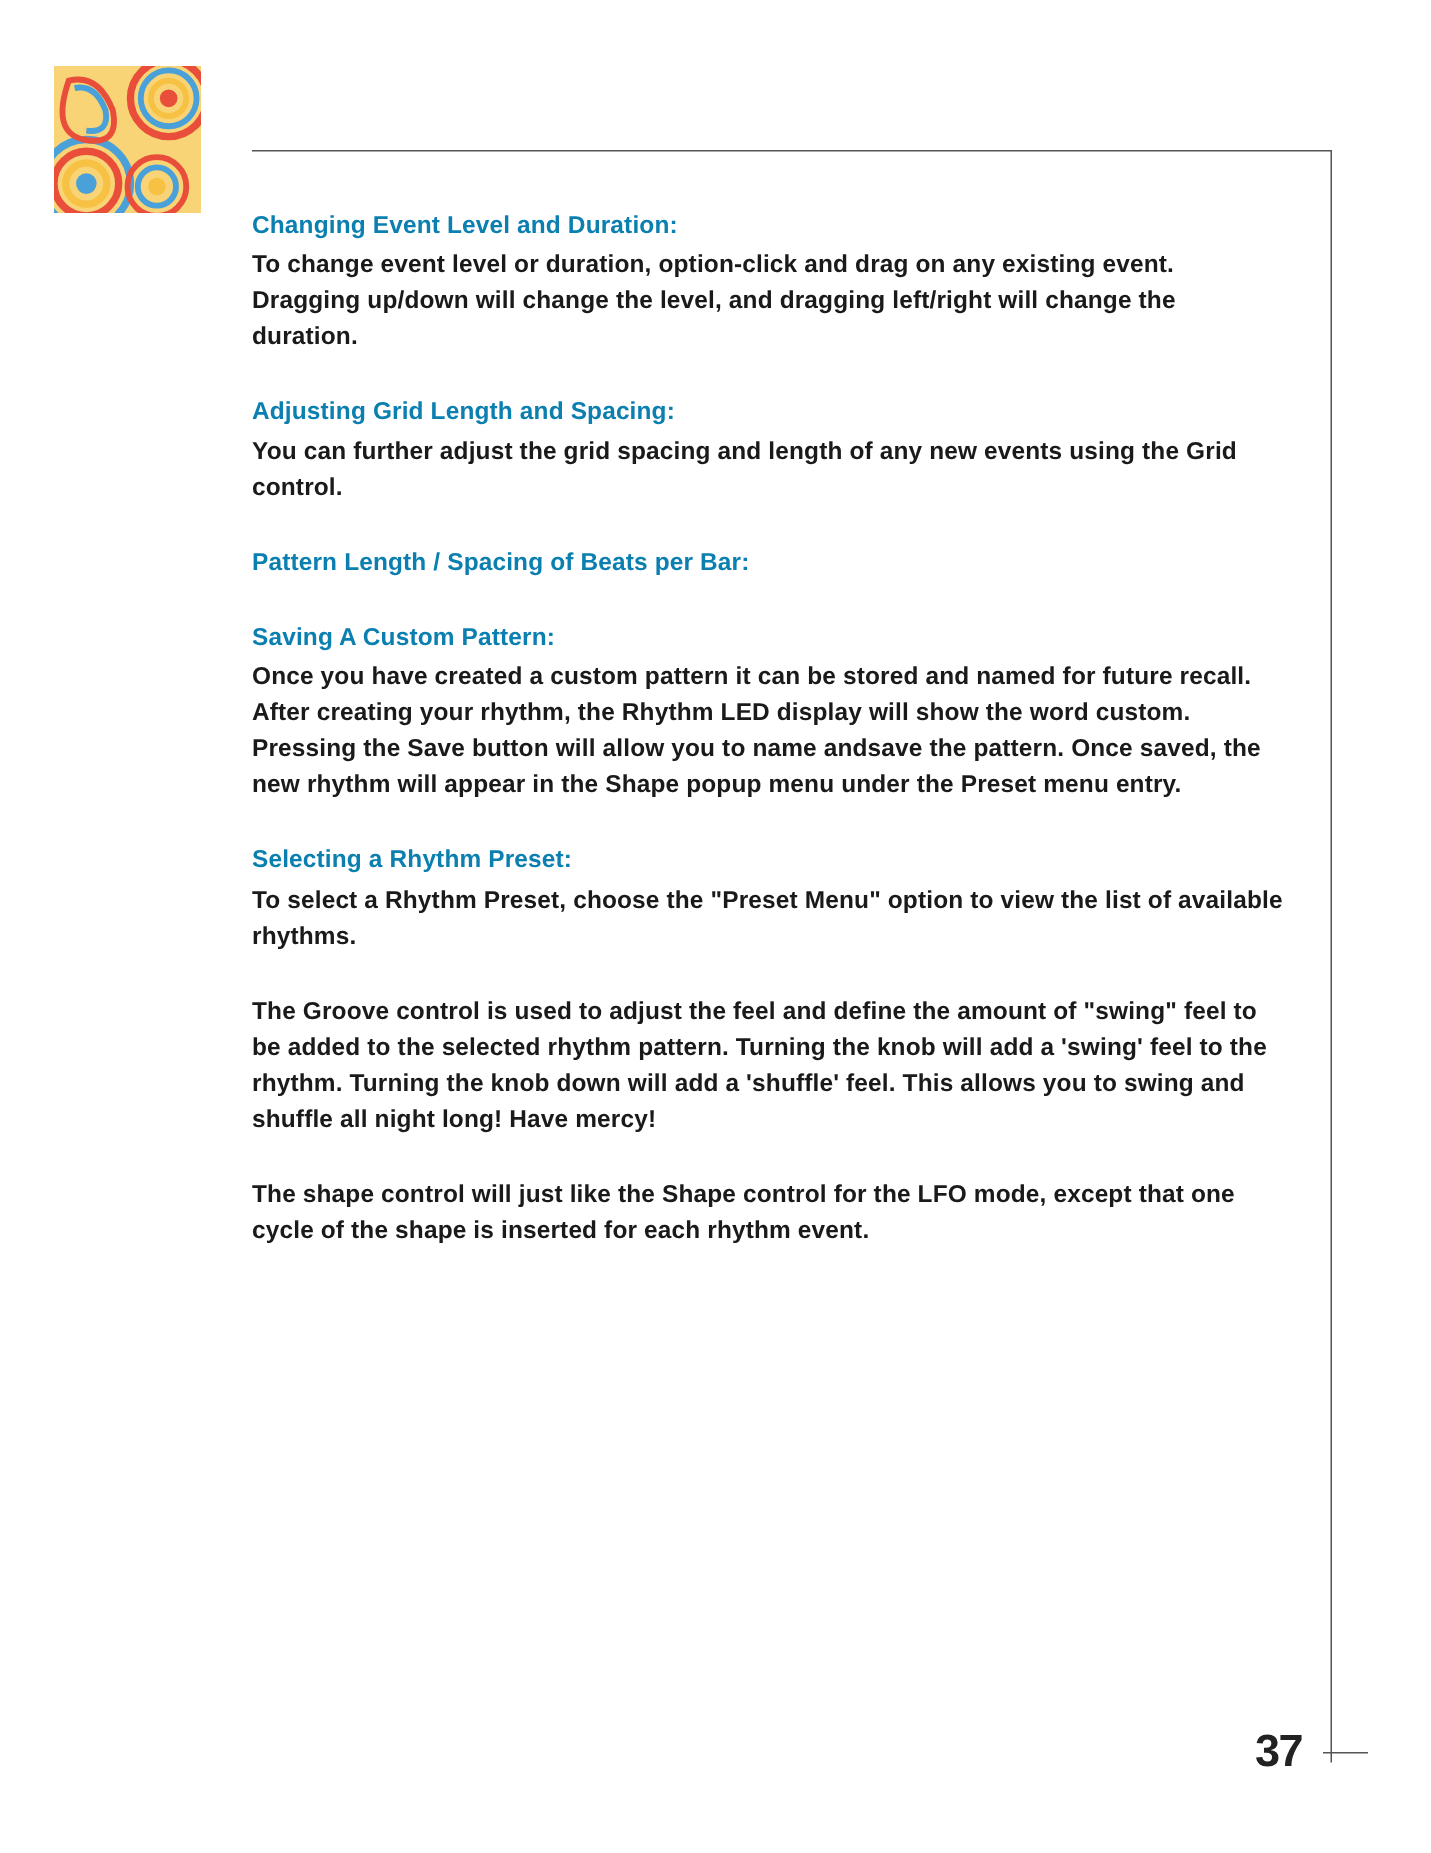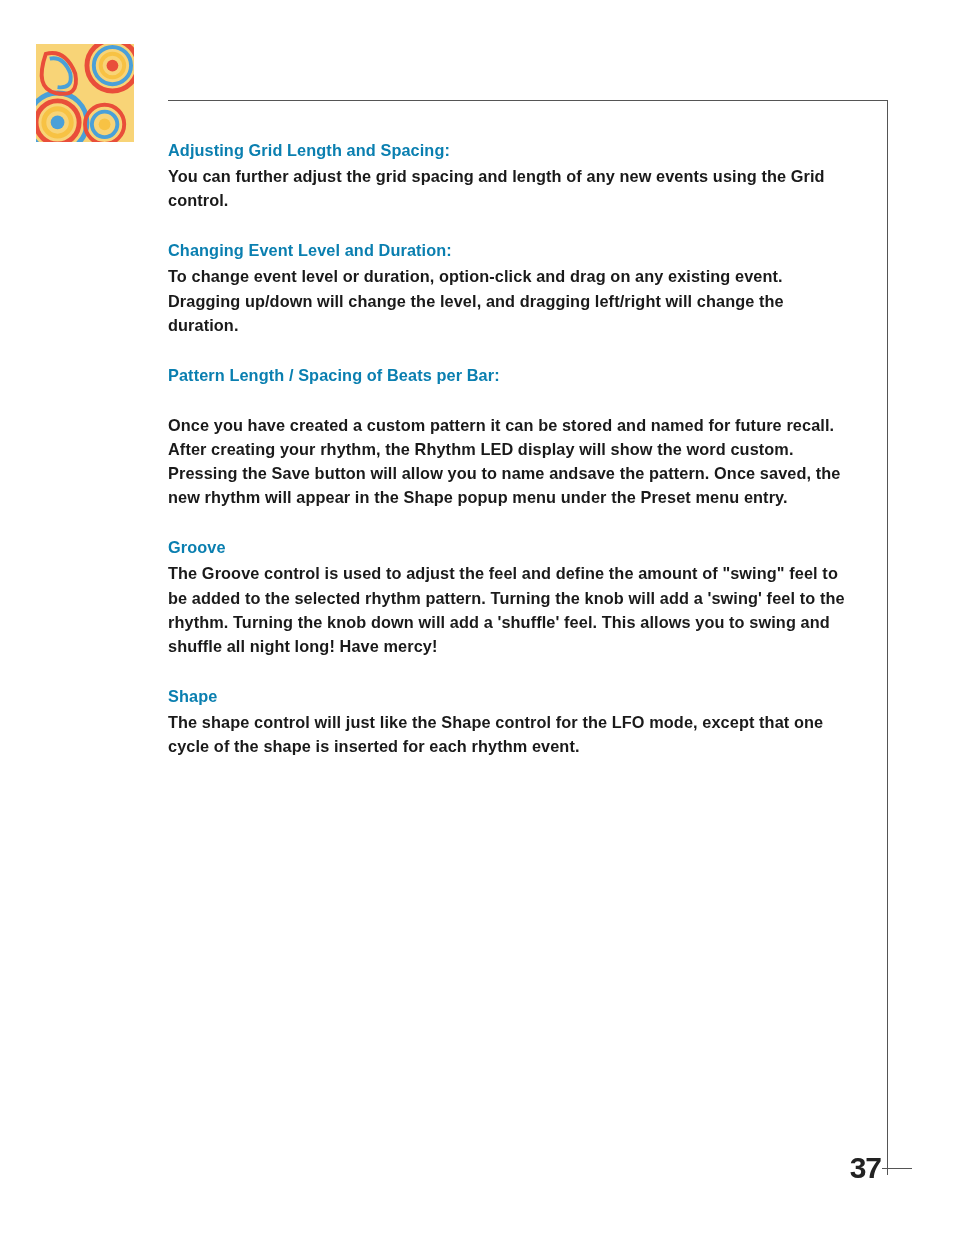--- a/index.html
+++ b/index.html
@@ -47,21 +47,21 @@
     color: #0a7fb0;
     font-weight: 600;
     margin-bottom: 2px;
   }
   .page-num {
     position: absolute;
     bottom: 50px;
     right: 42px;
     display: flex;
     align-items: center;
-    gap: 1px;
+    gap: 14px;
   }
   .page-num .num {
     font-family: Arial Black, Impact, sans-serif;
     font-weight: 900;
     font-size: 30px;
     color: #222;
     letter-spacing: -1px;
   }
   .page-num .dash {
     width: 30px;
@@ -101,45 +101,48 @@
     </g>
   </svg>
 </div>
 
 <div class="rule-top"></div>
 <div class="rule-right"></div>
 
 <div class="content">
 
   <div class="section">
-    <div class="heading">Adjusting Grid Length and Spacing:</div>
-    <div>You can further adjust the grid spacing and length of any new events using the Grid control.</div>
+    <div class="heading">Changing Event Level and Duration:</div>
+    <div>To change event level or duration, option-click and drag on any existing event. Dragging up/down will change the level, and dragging left/right will change the duration.</div>
   </div>
 
   <div class="section">
-    <div class="heading">Changing Event Level and Duration:</div>
-    <div>To change event level or duration, option-click and drag on any existing event. Dragging up/down will change the level, and dragging left/right will change the duration.</div>
+    <div class="heading">Adjusting Grid Length and Spacing:</div>
+    <div>You can further adjust the grid spacing and length of any new events using the Grid control.</div>
   </div>
 
   <div class="section">
     <div class="heading">Pattern Length / Spacing of Beats per Bar:</div>
   </div>
 
   <div class="section">
+    <div class="heading">Saving A Custom Pattern:</div>
     <div>Once you have created a custom pattern it can be stored and named for future recall. After creating your rhythm, the Rhythm LED display will show the word custom. Pressing the  Save button will allow you to name andsave the pattern. Once saved, the new rhythm will appear in the Shape popup menu under the Preset menu entry.</div>
   </div>
 
+  <div class="section">
+    <div class="heading">Selecting a Rhythm Preset:</div>
+    <div>To select a Rhythm Preset, choose the "Preset Menu" option to view the list of available rhythms.</div>
+  </div>
 
   <div class="section">
-    <div class="heading">Groove</div>
     <div>The Groove control is used to adjust the feel and define the amount of  "swing" feel to be added to the selected rhythm pattern. Turning the knob will add a 'swing' feel to the rhythm. Turning the knob down will add a 'shuffle' feel. This allows you to swing and shuffle all night long! Have mercy!</div>
   </div>
 
   <div class="section">
-    <div class="heading">Shape</div>
     <div>The shape control will just like the Shape control for the LFO mode, except that one cycle of the shape is inserted for each rhythm event.</div>
   </div>
 
 </div>
 
 <div class="page-num">
   <span class="num">37</span>
   <span class="dash"></span>
 </div>
 

